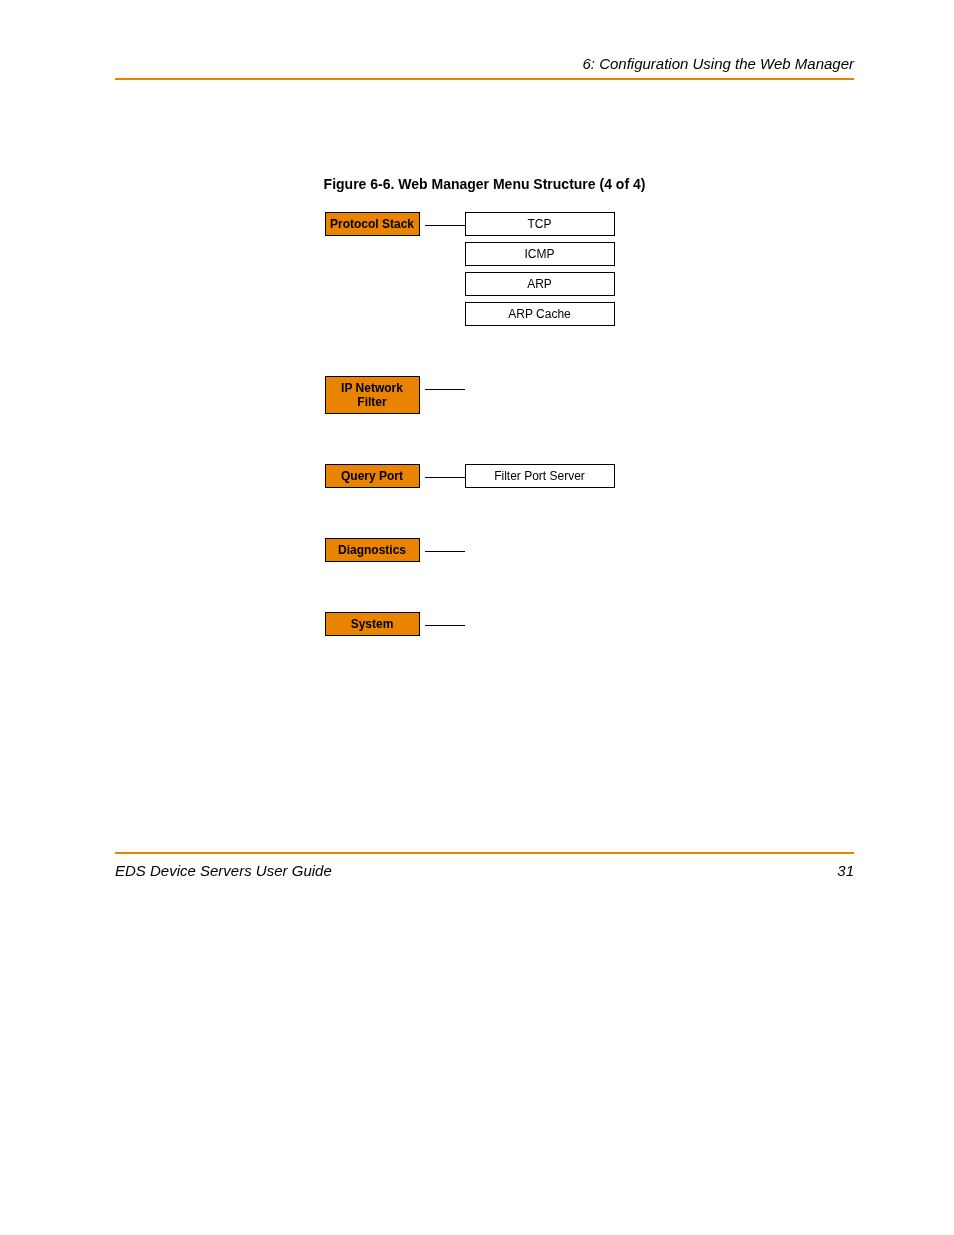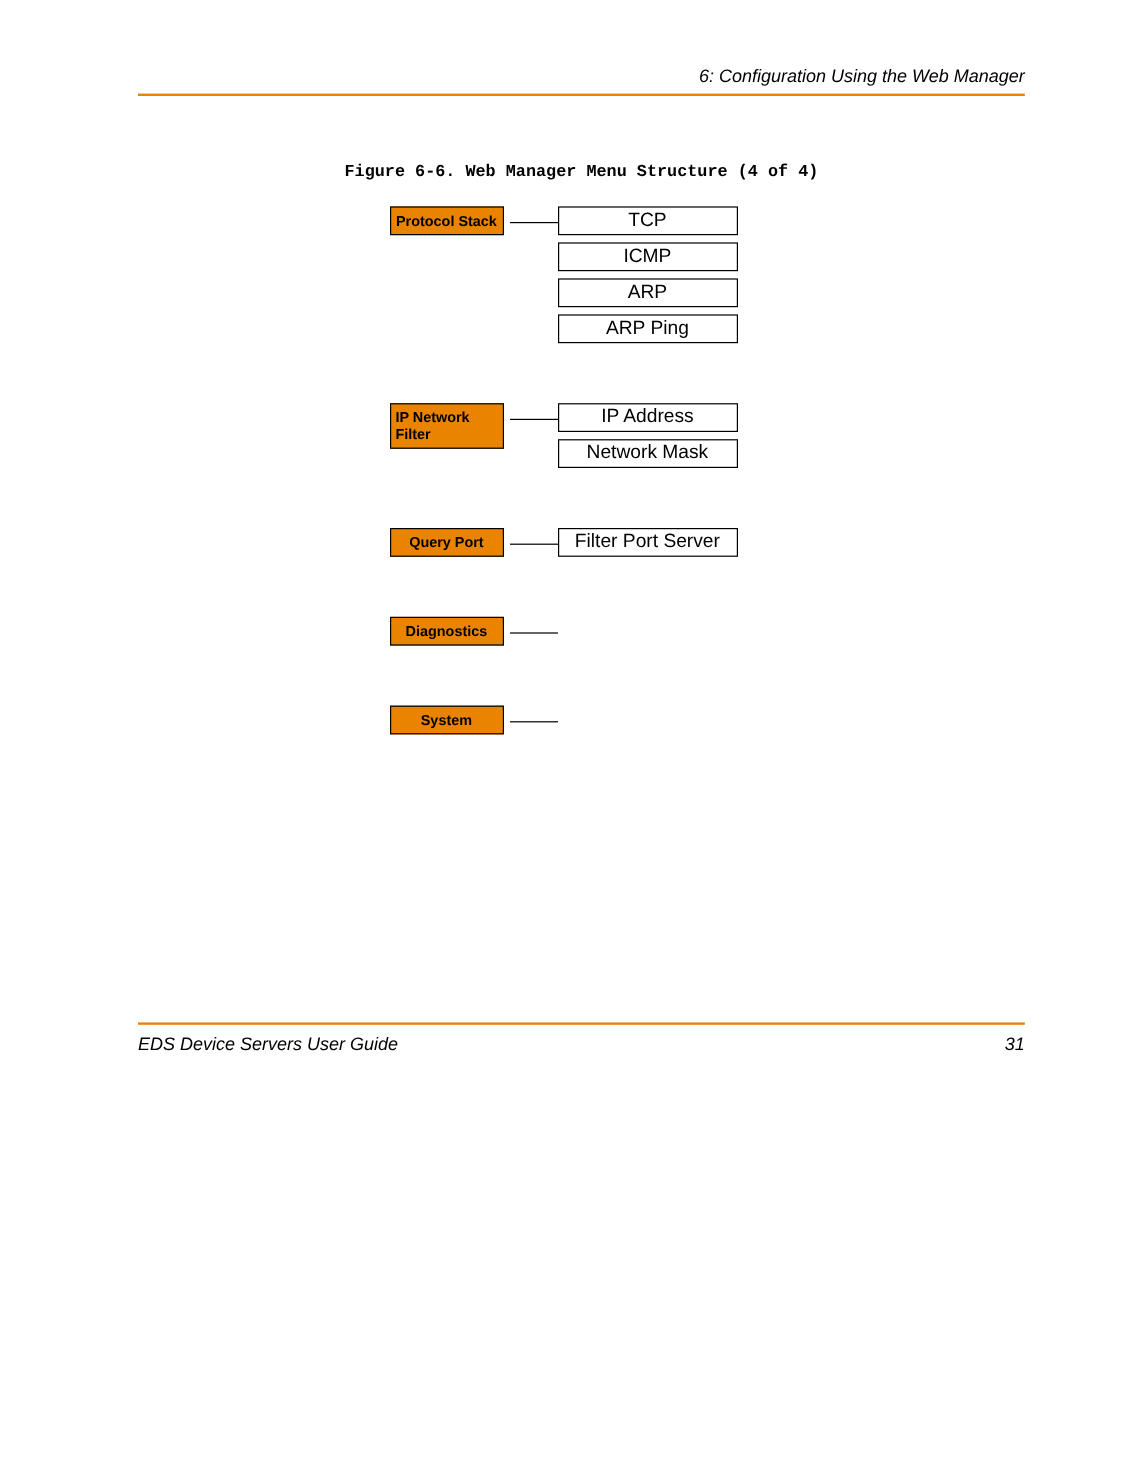--- a/index.html
+++ b/index.html
@@ -21,23 +21,22 @@
     text-align: right;
     font-style: italic;
     font-size: 15px;
     padding-bottom: 6px;
     border-bottom: 2px solid #e98300;
   }
   .caption {
     text-align: center;
     font-weight: bold;
     font-size: 14px;
-    margin-top: 56px;
+    margin-top: 96px;
     margin-bottom: 20px;
-    font-family: Liberation Mono, monospace;
   }
   .diagram-area {
     flex: 1;
     display: flex;
     flex-direction: column;
     align-items: center;
   }
   .group {
     width: 330px;
     display: flex;
@@ -49,21 +48,21 @@
     display: flex;
     justify-content: center;
     align-items: flex-start;
   }
   .parent-box {
     background: #e98300;
     border: 1px solid #000;
     color: #000;
     font-weight: bold;
     font-size: 12px;
-    text-align: left;
+    text-align: center;
     padding: 4px 4px;
     width: 95px;
     min-height: 16px;
     box-sizing: border-box;
     display: flex;
     align-items: center;
     justify-content: center;
     line-height: 14px;
   }
   .connector {
@@ -73,21 +72,21 @@
     margin-top: 13px; 
   }
   .child-col {
     display: flex;
     flex-direction: column;
     gap: 6px;
   }
   .child-box {
     background: #fff;
     border: 1px solid #000;
-    font-size: 16px;
+    font-size: 12px;
     text-align: center;
     padding: 4px 4px;
     width: 150px;
     box-sizing: border-box;
     line-height: 14px;
     min-height: 24px;
     display: flex;
     align-items: center;
     justify-content: center;
   }
@@ -114,33 +113,29 @@
 
     <div class="group">
       <div class="parent-col">
         <div class="parent-box">Protocol Stack</div>
       </div>
       <div class="connector"></div>
       <div class="child-col">
         <div class="child-box">TCP</div>
         <div class="child-box">ICMP</div>
         <div class="child-box">ARP</div>
-        <div class="child-box">ARP Ping</div>
+        <div class="child-box">ARP Cache</div>
       </div>
     </div>
 
     <div class="group">
       <div class="parent-col">
         <div class="parent-box">IP Network Filter</div>
       </div>
       <div class="connector"></div>
-      <div class="child-col">
-        <div class="child-box">IP Address</div>
-        <div class="child-box">Network Mask</div>
-      </div>
     </div>
 
     <div class="group">
       <div class="parent-col">
         <div class="parent-box">Query Port</div>
       </div>
       <div class="connector"></div>
       <div class="child-col">
         <div class="child-box">Filter Port Server</div>
       </div>

